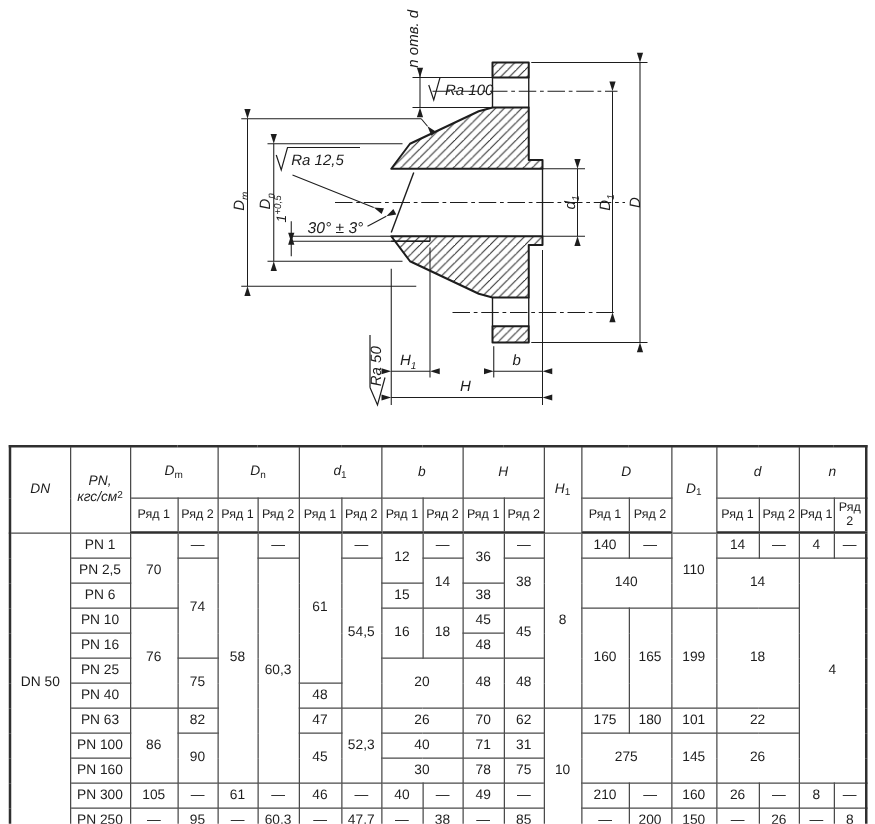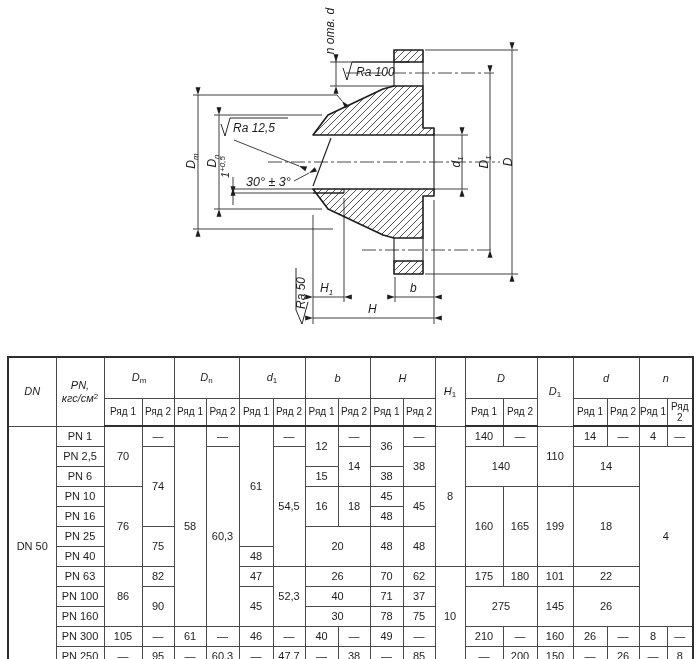--- a/index.html
+++ b/index.html
@@ -255,21 +255,21 @@
           <td>180</td>
           <td>101</td>
           <td colspan="2">22</td>
         </tr>
         <tr>
           <td class="it">PN 100</td>
           <td rowspan="2">90</td>
           <td rowspan="2">45</td>
           <td colspan="2">40</td>
           <td>71</td>
-          <td>37</td>
+          <td>31</td>
           <td rowspan="2" colspan="2">275</td>
           <td rowspan="2">145</td>
           <td rowspan="2" colspan="2">26</td>
         </tr>
         <tr>
           <td class="it">PN 160</td>
           <td colspan="2">30</td>
           <td>78</td>
           <td>75</td>
         </tr>

